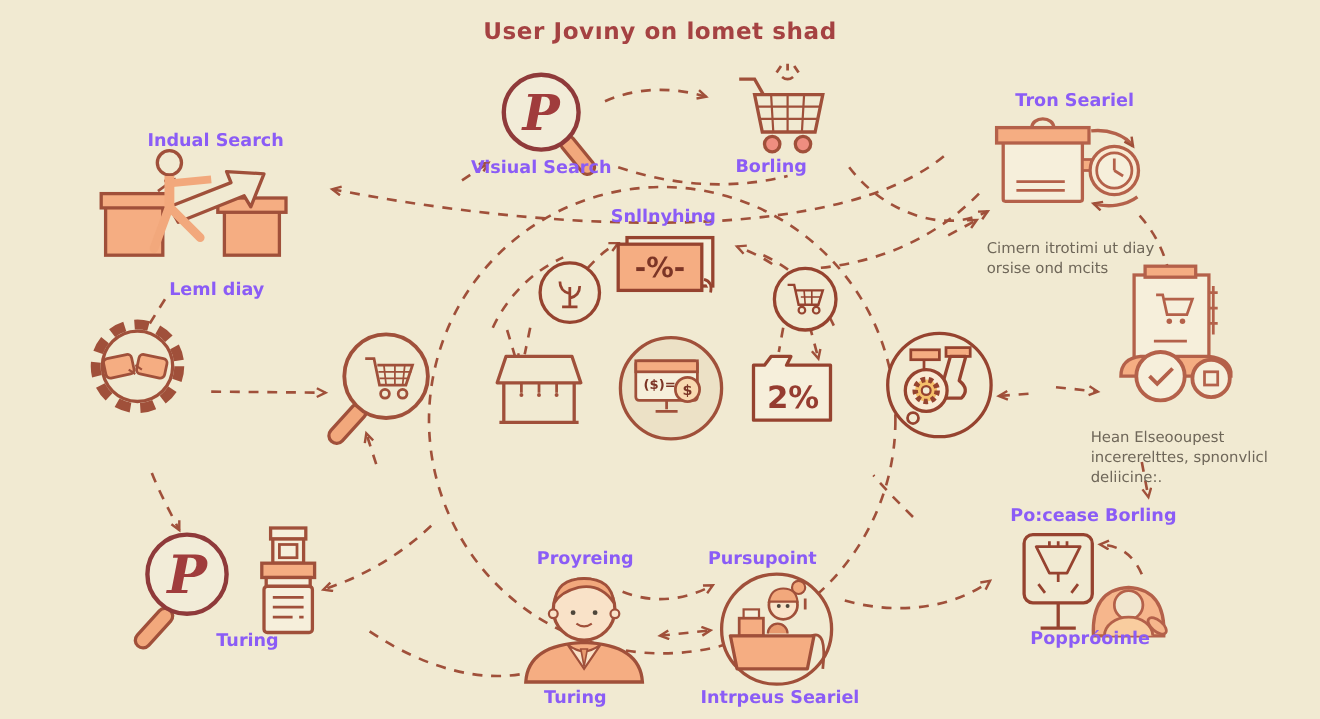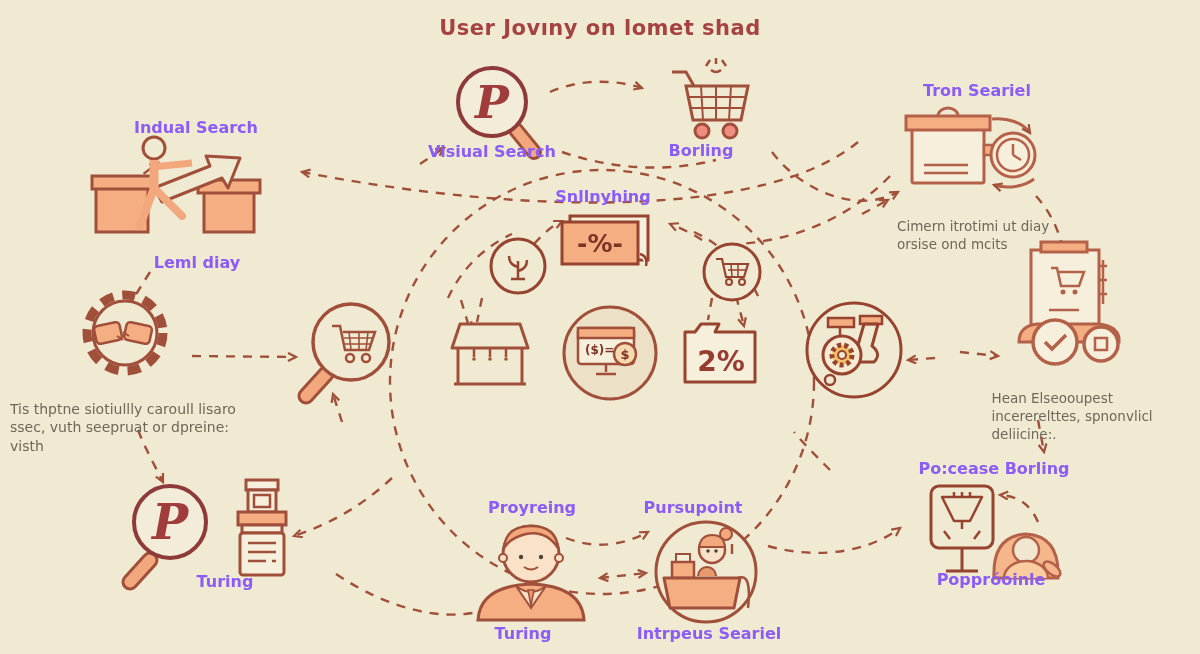--- a/index.html
+++ b/index.html
@@ -81,21 +81,20 @@
   </svg>
   <div class="lbl" style="left:197px;top:253px">Leml diay</div>
 
   <svg class="icon" style="left:73px;top:286px" width="105" height="95" viewBox="0 0 105 95">
     <circle cx="52" cy="47" r="38" fill="none" stroke="#a0503a" stroke-width="9" stroke-dasharray="13 9"></circle>
     <circle cx="52" cy="47" r="32" fill="#f1ead2" stroke="#a0503a" stroke-width="3"></circle>
     <rect x="22" y="38" width="26" height="18" rx="4" transform="rotate(-12 35 47)" fill="#f5ad82" stroke="#a0503a" stroke-width="2.5"></rect>
     <rect x="52" y="38" width="26" height="18" rx="4" transform="rotate(12 65 47)" fill="#f5ad82" stroke="#a0503a" stroke-width="2.5"></rect>
     <path d="M44,50 l6,4 M50,46 l6,4" stroke="#a0503a" stroke-width="2" fill="none"></path>
   </svg>
-  <div class="note" style="left:125px;top:372px;width:230px">Tis thptne siotiullly caroull lisaro ssec, vuth seepruat or dpreine: visth</div>
 
   <svg class="icon" style="left:118px;top:478px" width="110" height="110" viewBox="0 0 110 110">
     <line x1="32" y1="82" x2="12" y2="104" stroke="#a0503a" stroke-width="17" stroke-linecap="round"></line>
     <line x1="32" y1="82" x2="12" y2="104" stroke="#f2a87c" stroke-width="11" stroke-linecap="round"></line>
     <circle cx="52" cy="44" r="36" fill="#f2ecd8" stroke="#8f3a3a" stroke-width="4"></circle>
     <text x="52" y="61" text-anchor="middle" font-family="'DejaVu Serif',serif" font-style="italic" font-weight="bold" font-size="48" fill="#a03c3c">P</text>
   </svg>
   <svg class="icon" style="left:232px;top:478px" width="60" height="100" viewBox="0 0 60 100">
     <rect x="14" y="2" width="32" height="10" fill="#f6efdb" stroke="#a0503a" stroke-width="3"></rect>
     <rect x="16" y="12" width="28" height="22" fill="#f6efdb" stroke="#a0503a" stroke-width="3"></rect>

